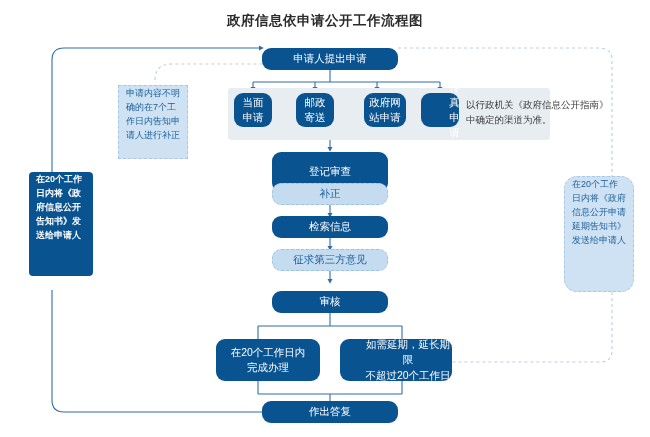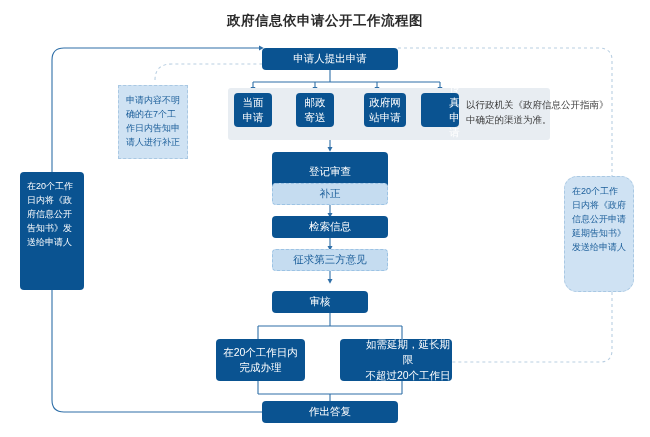--- a/index.html
+++ b/index.html
@@ -17,41 +17,41 @@
     position:absolute;left:0;top:12px;width:650px;
     text-align:center;
     font-size:13.5px;font-weight:bold;color:#2b2b2b;
     letter-spacing:.5px;
   }
 
   .node{
     position:absolute;box-sizing:border-box;
     display:flex;align-items:center;justify-content:center;
     text-align:center;
-    border-radius:4px;
+    border-radius:9px;
     font-size:10.5px;
     line-height:1.45;
     z-index:3;
   }
   .node.dark{background:#0a5391;color:#ffffff;}
   .node.light{
     background:#c5dcf0;color:#1a5d99;
     border:1px dashed #9cc3e4;
   }
 
   .panel{
     position:absolute;background:#e8edf2;border-radius:3px;z-index:1;
   }
 
   .note{
     position:absolute;box-sizing:border-box;
     background:#cfe2f3;color:#1a5d99;
     border:1px dashed #a9c8e3;
     font-size:9px;line-height:1.55;
-    padding:8px 7px;
+    padding:1px 7px;
     z-index:3;
   }
   .note.solidblue{
     background:#0a5391;color:#ffffff;border:none;border-radius:4px;
   }
 
   .annot{
     position:absolute;
     font-size:9.5px;line-height:1.6;color:#3a3a3a;
     z-index:2;
@@ -133,26 +133,26 @@
 
   <div class="annot" style="left:466px;top:97px;width:160px;">以行政机关《政府信息公开指南》
 中确定的渠道为准。</div>
 
   <div class="note" style="left:118px;top:85px;width:70px;height:74px;">申请内容不明确的在7个工作日内告知申请人进行补正</div>
 
   <div class="node dark" style="left:272px;top:152px;width:116px;height:40px;">登记审查</div>
   <div class="node light" style="left:272px;top:183px;width:116px;height:22px;">补正</div>
   <div class="node dark" style="left:272px;top:216px;width:116px;height:22px;">检索信息</div>
   <div class="node light" style="left:272px;top:249px;width:116px;height:22px;">征求第三方意见</div>
-  <div class="node dark" style="left:272px;top:291px;width:96px;height:22px;">审核</div>
+  <div class="node dark" style="left:272px;top:291px;width:116px;height:22px;">审核</div>
 
-  <div class="node dark" style="left:216px;top:339px;width:89px;height:42px;white-space:pre-line;">在20个工作日内
+  <div class="node dark" style="left:216px;top:339px;width:104px;height:42px;white-space:pre-line;">在20个工作日内
 完成办理</div>
   <div class="node dark" style="left:340px;top:339px;width:112px;height:42px;white-space:pre-line;padding-left:24px;">如需延期，延长期限
 不超过20个工作日</div>
 
   <div class="node dark" style="left:262px;top:401px;width:136px;height:22px;">作出答复</div>
 
-  <div class="note solidblue" style="left:20px;top:172px;width:64px;height:118px;">在20个工作日内将《政府信息公开告知书》发送给申请人</div>
+  <div class="note solidblue" style="left:29px;top:172px;width:64px;height:104px;font-weight:bold;">在20个工作日内将《政府信息公开告知书》发送给申请人</div>
 
   <div class="note" style="left:564px;top:176px;width:70px;height:116px;border-radius:13px;">在20个工作日内将《政府信息公开申请延期告知书》发送给申请人</div>
 
 </div>
 
 </body></html>

